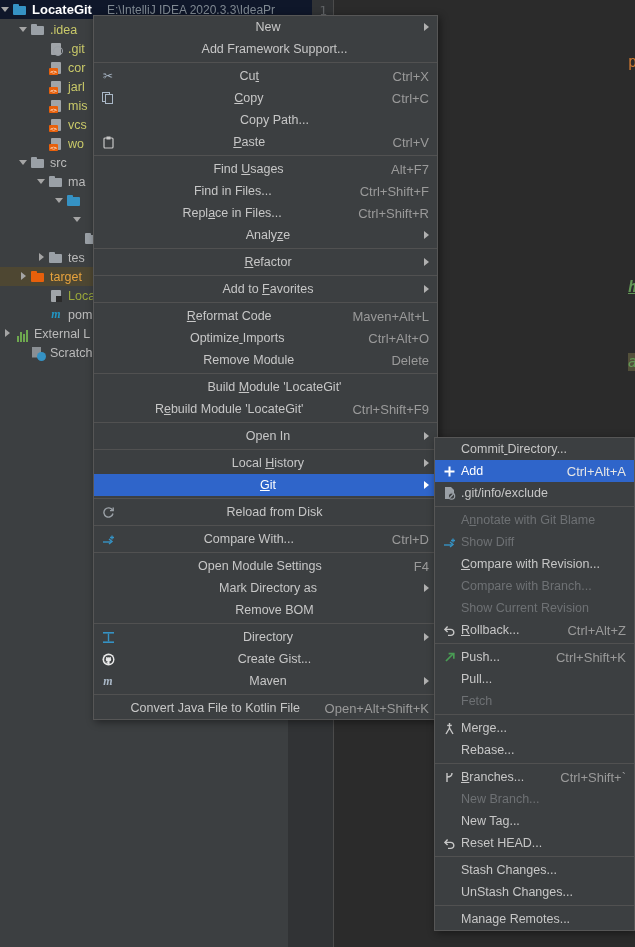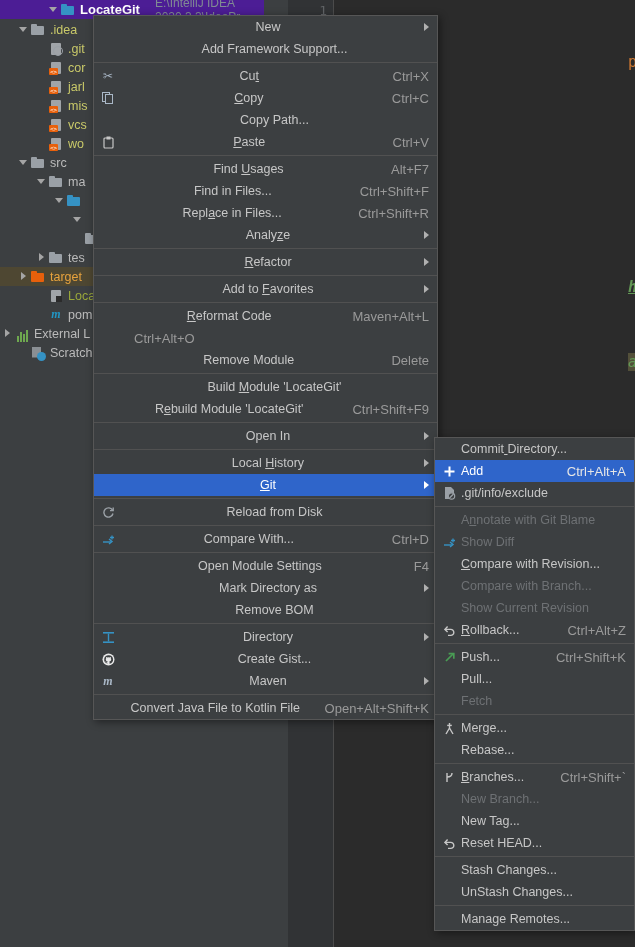--- a/index.html
+++ b/index.html
@@ -35,22 +35,22 @@
   .pl { color: #a9b7c6; }
   .cmtag { color: #629755; font-style: italic; text-decoration: underline; font-weight: bold;}
   .hl { background: #53503a; color: #629755; font-style: italic; }
 
   
   .tree {
     position: absolute; left: 0; top: 0; width: 288px; height: 947px;
     background: #3c3f41; color: #bbbbbb; font-size: 12.5px;
   }
   .tree-head {
-    position: absolute; left: 0; top: 0; width: 264px; height: 19px;
-    background: #4c1d95; display: flex; align-items: center; padding-left: 48px;
+    position: absolute; left: 0; top: 0; width: 312px; height: 19px;
+    background: #0f172a; display: flex; align-items: center;
   }
   .trow {
     position: absolute; left: 0; width: 288px; height: 19px;
     display: flex; align-items: center; white-space: nowrap;
   }
   .trow.sel { background: #4e4732; }
   .arrow {
     width: 11px; height: 11px; flex: 0 0 11px;
     position: relative; margin-right: 1px;
   }
@@ -369,20 +369,21 @@
         <span class="msub"></span>
       </div>
       <div class="msep"></div>
       <div class="mi">
         <span class="micon"></span>
         <span class="mlabel"><span class="und">R</span>eformat Code</span>
         <span class="mkey">Maven+Alt+L</span>
       </div>
       <div class="mi">
         <span class="micon"></span>
+        <span class="mlabel">Optimize<span class="und"> </span>Imports</span>
         <span class="mkey">Ctrl+Alt+O</span>
       </div>
       <div class="mi">
         <span class="micon"></span>
         <span class="mlabel">Remove Module</span>
         <span class="mkey">Delete</span>
       </div>
       <div class="msep"></div>
       <div class="mi">
         <span class="micon"></span>

